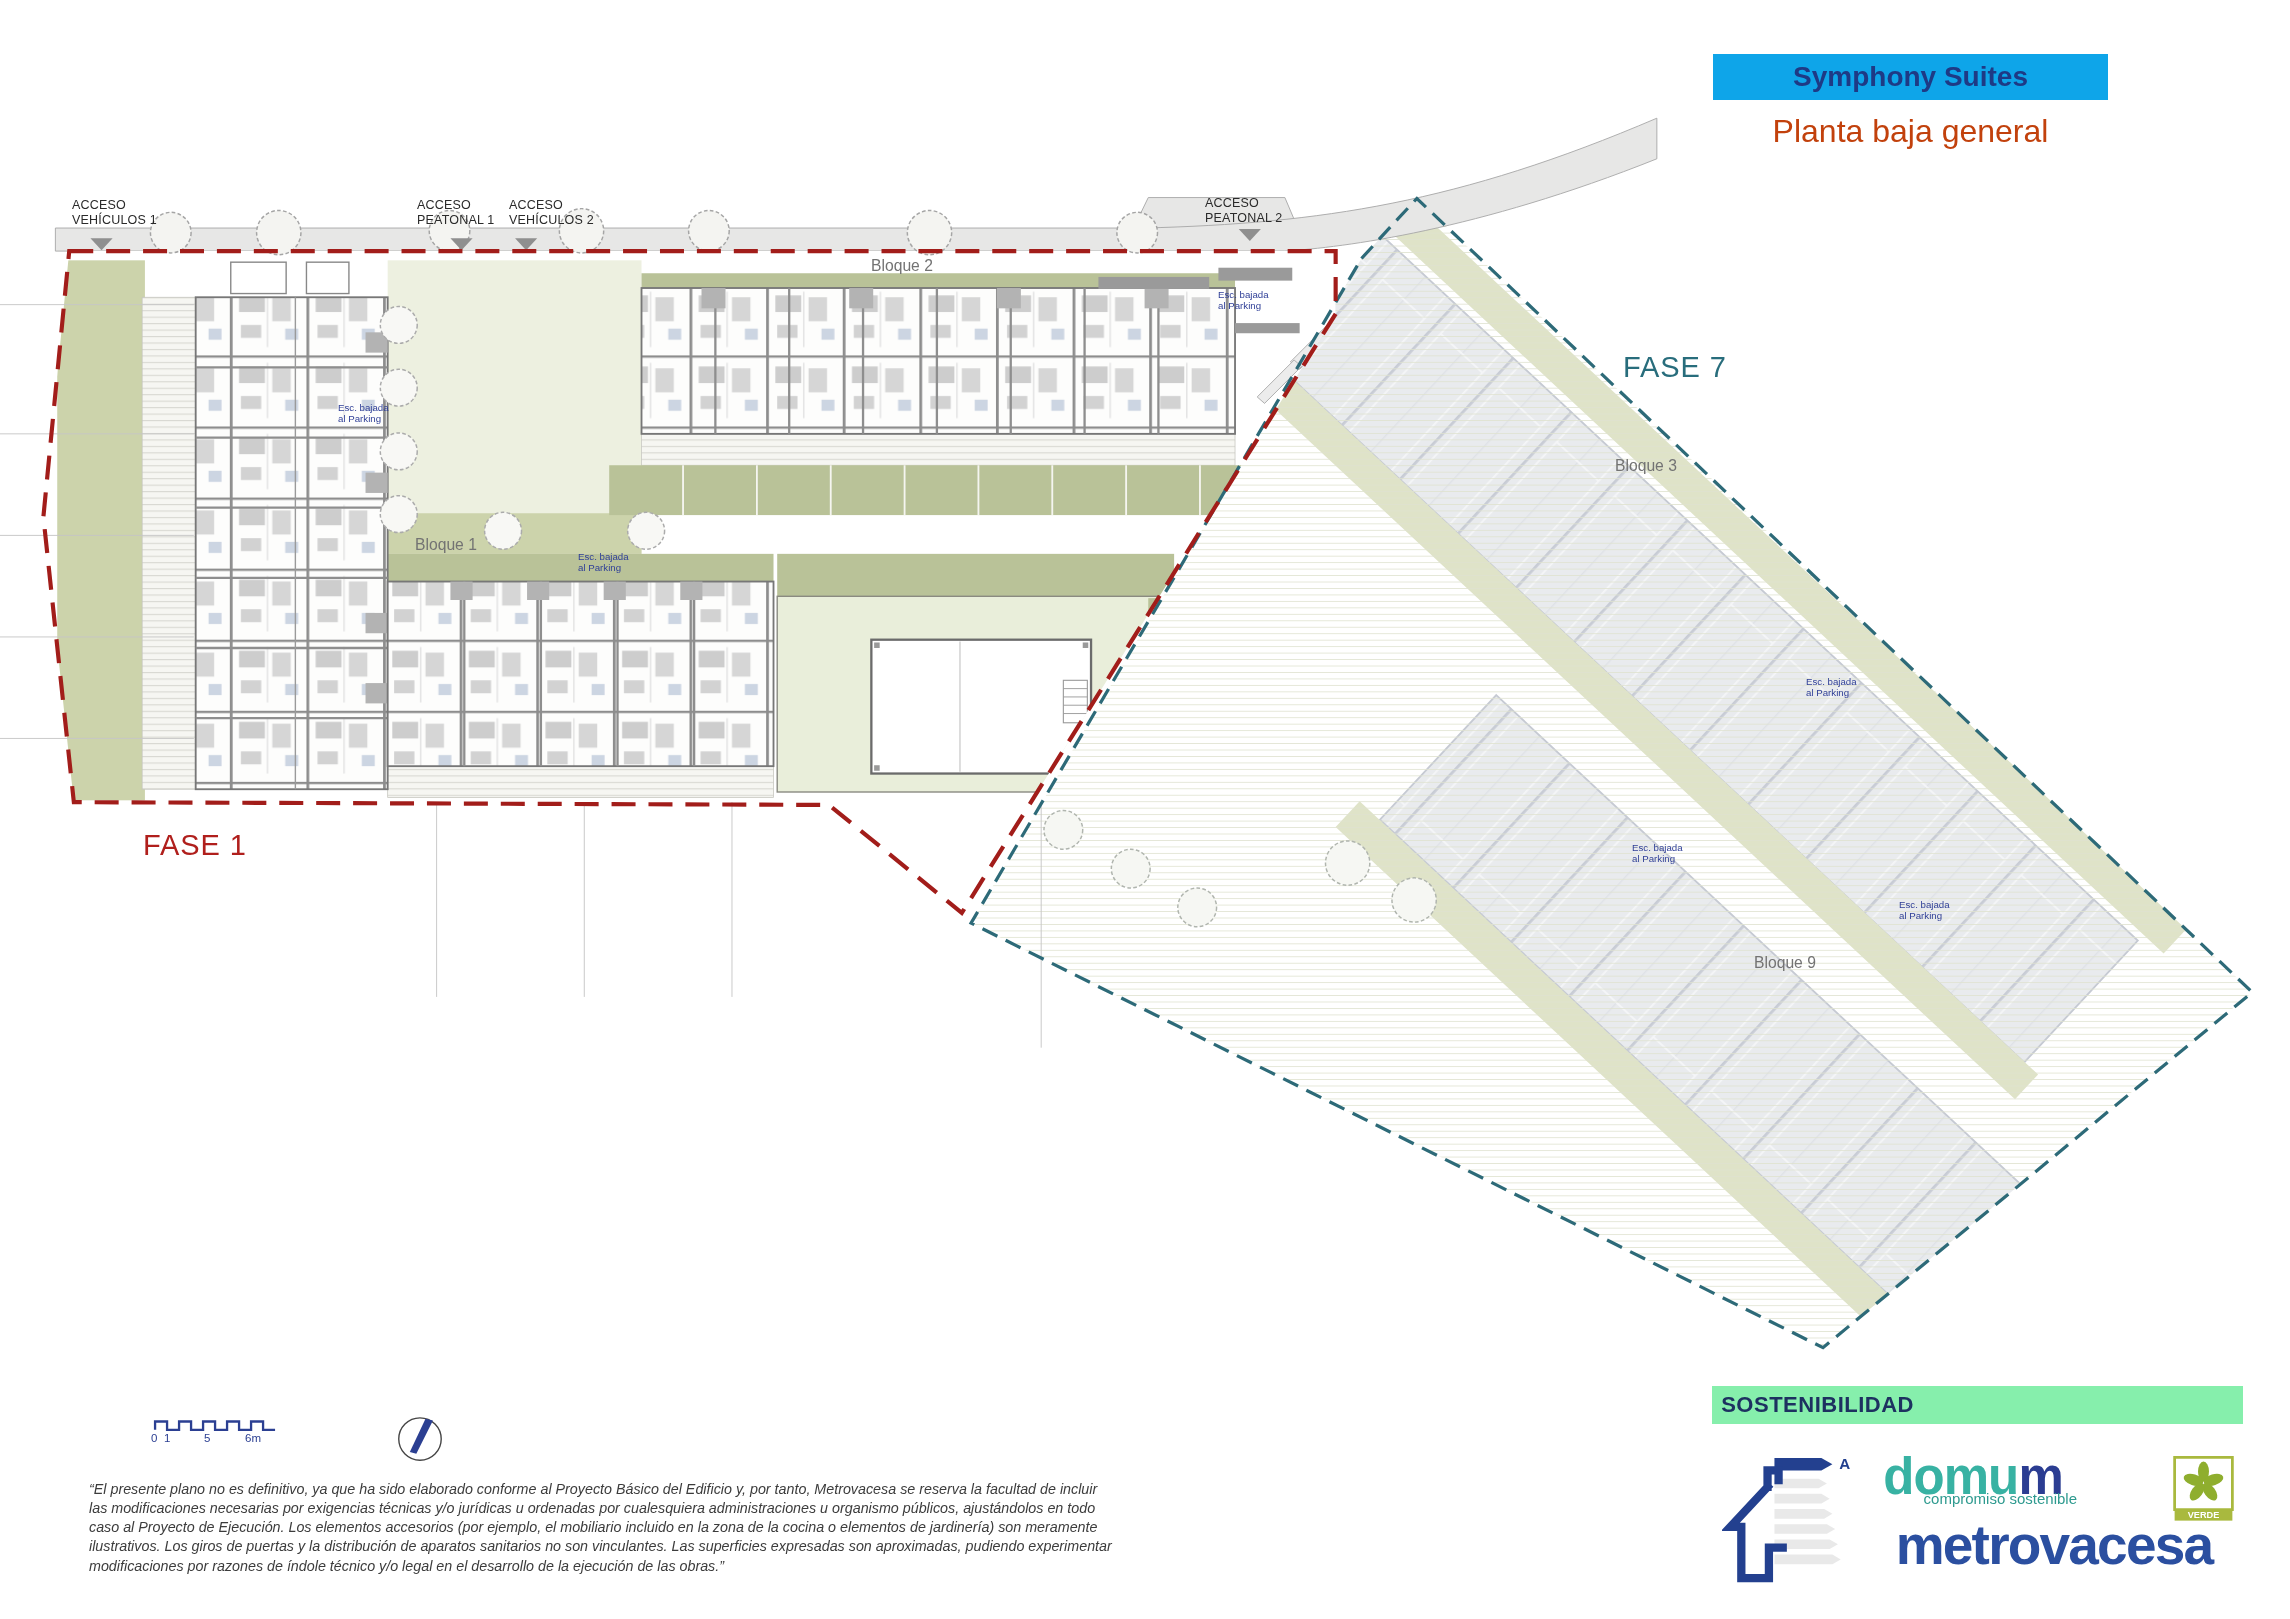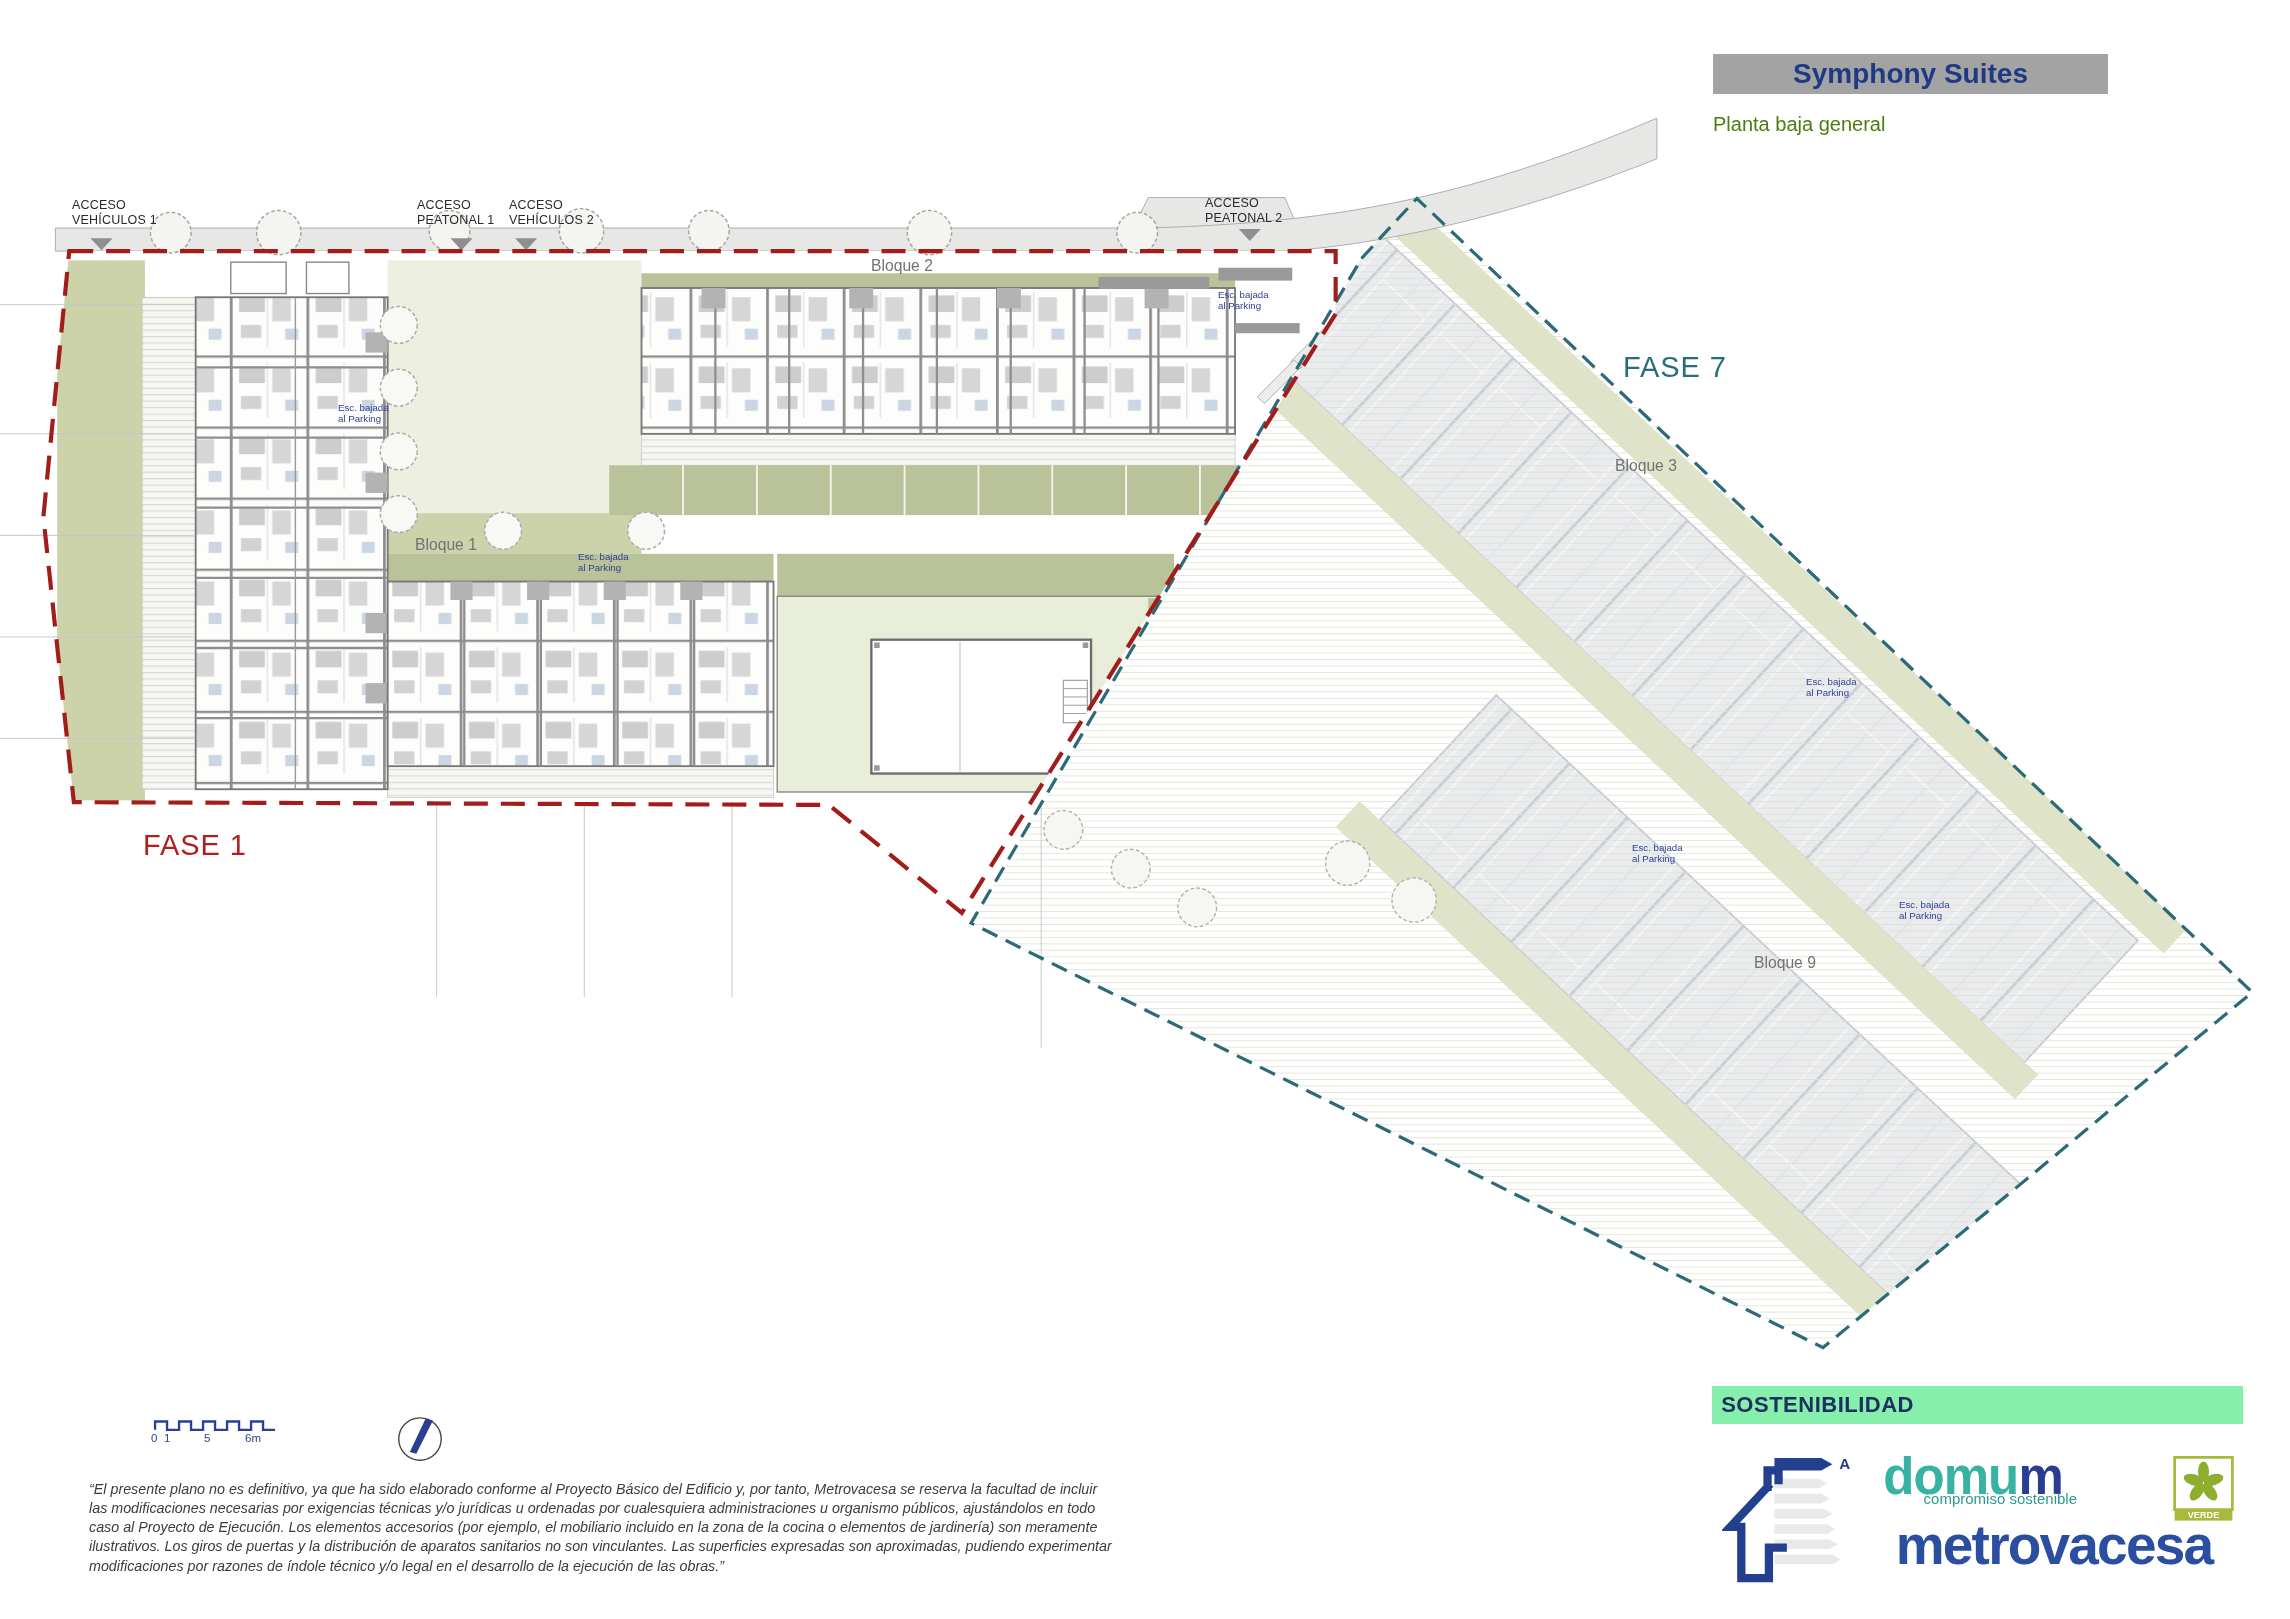--- a/index.html
+++ b/index.html
@@ -5,24 +5,24 @@
   html,body{margin:0;padding:0;background:#fff;}
   .page{position:relative;width:2291px;height:1620px;background:#ffffff;overflow:hidden;
         font-family:"Liberation Sans",sans-serif;color:#222;}
   .abs{position:absolute;}
   .lbl{position:absolute;white-space:pre-line;}
   .access{font-size:12.5px;line-height:1.16;color:#2a2a2a;letter-spacing:0.2px;}
   .bloque{font-size:15.7px;color:#737373;}
   .esc{font-size:9.7px;line-height:1.18;color:#2f3f97;width:66px;}
   .fase1{font-size:29px;color:#b01f1c;letter-spacing:0.9px;}
   .fase2{font-size:29px;color:#286d7c;letter-spacing:0.9px;}
-  .title-box{left:1713px;top:54px;width:395px;height:40px;background:#a3a3a3;
+  .title-box{left:1713px;top:54px;width:395px;height:46px;background:#0ea5e9;
              display:flex;align-items:center;justify-content:center;}
   .title-box span{font-size:28px;font-weight:bold;color:#1e3a85;}
-  .subtitle{left:1713px;top:113px;width:395px;font-size:20px;color:#4d7c0f;}
+  .subtitle{left:1713px;top:113px;width:395px;text-align:center;font-size:32px;color:#c2410c;}
   .sost-bar{left:1712px;top:1386px;width:531px;height:38px;background:#86efac;
             display:flex;align-items:center;}
   .sost-bar span{font-size:22px;font-weight:bold;color:#1d3160;padding-left:9.2px;letter-spacing:0.5px;}
   .disclaimer{left:55px;top:1480px;width:1023px;font-size:14.3px;font-style:italic;
               color:#3c3c3c;line-height:1.34;margin-left:34px;}
   .domum{left:1869px;top:1436px;width:208px;text-align:center;line-height:1;}
   .domum .p1{font-size:51px;font-weight:bold;color:#38b2a3;letter-spacing:-0.9px;}
   .domum .p2{font-size:51px;font-weight:bold;color:#2b3d92;letter-spacing:-0.9px;}
   .domum-tag{left:1869px;top:1490px;width:208px;text-align:right;font-size:15px;color:#2e9a8f;}
   .brand{left:1860px;top:1518px;width:388px;text-align:center;font-size:55px;font-weight:bold;

